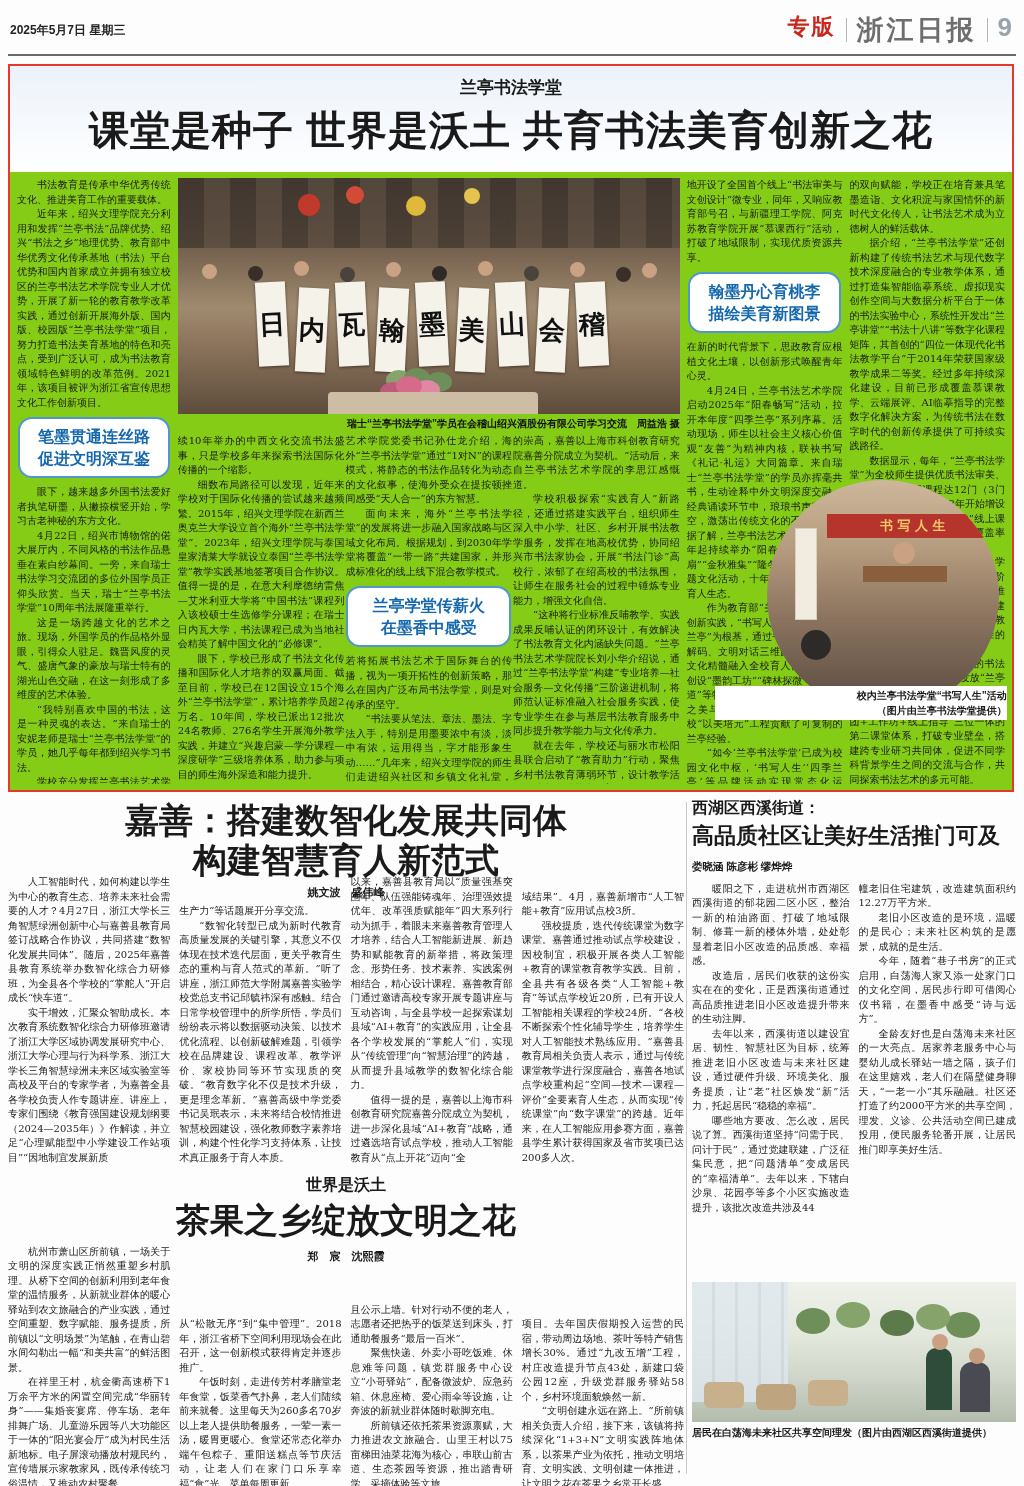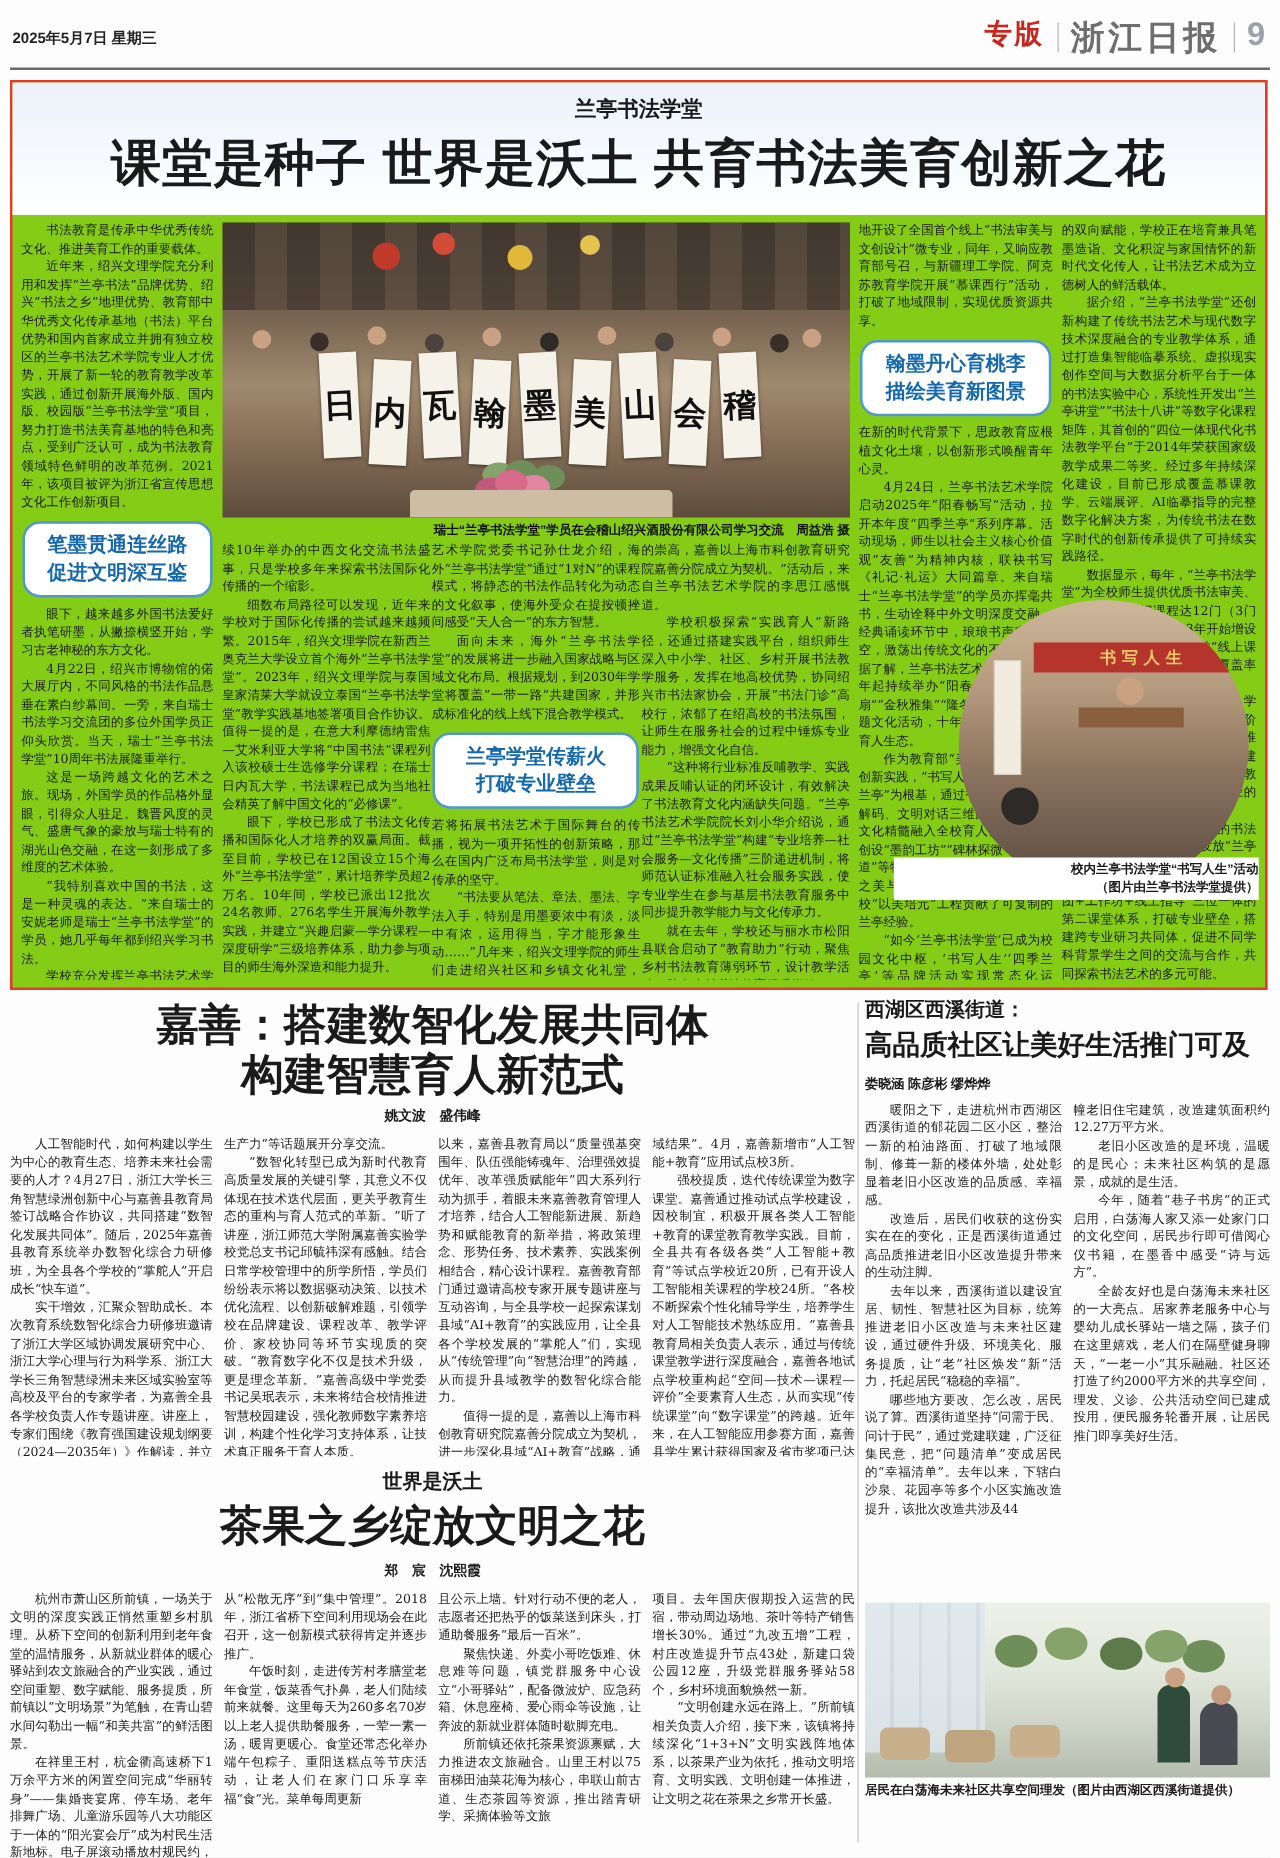--- a/index.html
+++ b/index.html
@@ -67,21 +67,21 @@
   .cp-heads{position:absolute;top:150px;left:34px;width:30px;height:30px;border-radius:50%;background:#2e2a28;
      box-shadow:48px 14px 0 6px #4a423c,100px 4px 0 2px #1f1c1a,146px 18px 0 8px #3a3california,146px 18px 0 8px #3a342e,
                 64px 52px 0 12px #23201d,130px 56px 0 10px #433a33,6px 44px 0 6px #50463e;}
   .circle-cap{position:absolute;left:28px;top:508px;width:292px;z-index:4;background:#fff;
      font:bold 10px "Liberation Sans",sans-serif;text-align:right;line-height:1.5;padding:2px 0;}
   
   .vdivider{position:absolute;left:686px;top:802px;bottom:12px;width:1px;background:#c9c9c9;}
   .bl{position:absolute;top:800px;left:8px;width:676px;}
   .bl-h1{ text-align:center;font:bold 34px "Liberation Sans",sans-serif;line-height:1.18;}
   .bl-by{text-align:center;font:bold 11px "Liberation Sans",sans-serif;margin-top:5px;}
-  .bl-cols{display:flex;gap:9px;margin-top:9px;}
+  .bl-cols{display:flex;gap:9px;margin-top:9px;align-items:flex-end;}
   .bl-cols .ncol{flex:1;}
   .ja-cols{height:256px;}
   .xs-head{margin-top:10px;}
   .xs-kicker{text-align:center;font:bold 16px "Liberation Sans",sans-serif;}
   .xs-headline{text-align:center;font:bold 34px "Liberation Sans",sans-serif;margin-top:2px;}
   .xs-cols{height:218px;}
   .br{position:absolute;top:798px;left:692px;width:324px;}
   .br-kicker{font:bold 16px "Liberation Sans",sans-serif;}
   .br-headline{font:bold 22px "Liberation Sans",sans-serif;line-height:1.25;margin-top:3px;}
   .br-by{font:bold 10.5px "Liberation Sans",sans-serif;margin:10px 0 8px 0;}
@@ -174,21 +174,21 @@
               <p class="para">细数布局路径可以发现，近年来学校对于国际化传播的尝试越来越频繁。2015年，绍兴文理学院在新西兰奥克兰大学设立首个海外“兰亭书法学堂”。2023年，绍兴文理学院与泰国皇家清莱大学就设立泰国“兰亭书法学堂”教学实践基地签署项目合作协议。值得一提的是，在意大利摩德纳雷焦—艾米利亚大学将“中国书法”课程列入该校硕士生选修学分课程；在瑞士日内瓦大学，书法课程已成为当地社会精英了解中国文化的“必修课”。</p>
               <p class="para">眼下，学校已形成了书法文化传播和国际化人才培养的双赢局面。截至目前，学校已在12国设立15个海外“兰亭书法学堂”，累计培养学员超2万名。10年间，学校已派出12批次24名教师、276名学生开展海外教学实践，并建立“兴趣启蒙—学分课程—深度研学”三级培养体系，助力参与项目的师生海外深造和能力提升。</p>
             </div>
           <div class="ncol cont">
             <div class="cont">
                 <p class="para">艺术学院党委书记孙仕龙介绍，海外“兰亭书法学堂”通过“1对N”的课程模式，将静态的书法作品转化为动态的文化叙事，使海外受众在提按顿挫间感受“天人合一”的东方智慧。</p>
                 <p class="para">面向未来，海外“兰亭书法学堂”的发展将进一步融入国家战略与区域文化布局。根据规划，到2030年学堂将覆盖“一带一路”共建国家，并形成标准化的线上线下混合教学模式。</p>
               </div>
             <div class="bluebox">
               <div>兰亭学堂传薪火</div>
-              <div>打破专业壁垒</div>
+              <div>在墨香中感受</div>
             </div>
             <div>
                 <p class="para">若将拓展书法艺术于国际舞台的传播，视为一项开拓性的创新策略，那么在国内广泛布局书法学堂，则是对传承的坚守。</p>
                 <p class="para">“书法要从笔法、章法、墨法、字法入手，特别是用墨要浓中有淡，淡中有浓，运用得当，字才能形象生动……”几年来，绍兴文理学院的师生们走进绍兴社区和乡镇文化礼堂，以“手把手”的方式，指导社区市民运笔技巧，现场墨香四溢，氛围热烈。</p>
               </div>
           </div>
           <div class="ncol cont">
               <p class="para">的崇高，嘉善以上海市科创教育研究院嘉善分院成立为契机。”活动后，来自兰亭书法艺术学院的李思江感慨道。</p>
               <p class="para">学校积极探索“实践育人”新路径，还通过搭建实践平台，组织师生深入中小学、社区、乡村开展书法教学服务，发挥在地高校优势，协同绍兴市书法家协会，开展“书法门诊”高校行，浓郁了在绍高校的书法氛围，让师生在服务社会的过程中锤炼专业能力，增强文化自信。</p>
               <p class="para">“这种将行业标准反哺教学、实践成果反哺认证的闭环设计，有效解决了书法教育文化内涵缺失问题。”兰亭书法艺术学院院长刘小华介绍说，通过“兰亭书法学堂”构建“专业培养—社会服务—文化传播”三阶递进机制，将师范认证标准融入社会服务实践，使专业学生在参与基层书法教育服务中同步提升教学能力与文化传承力。</p>

